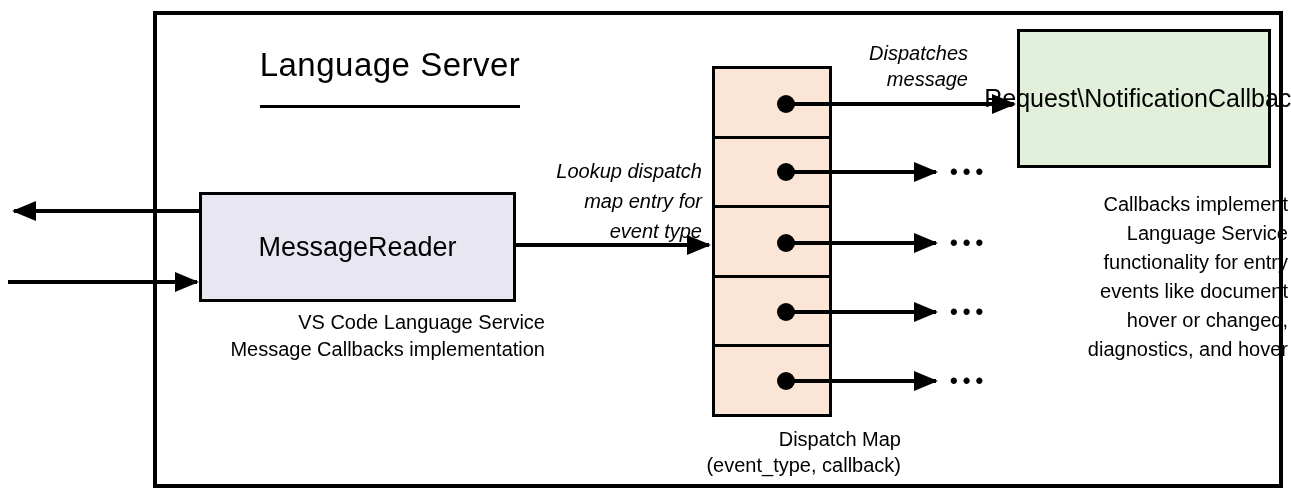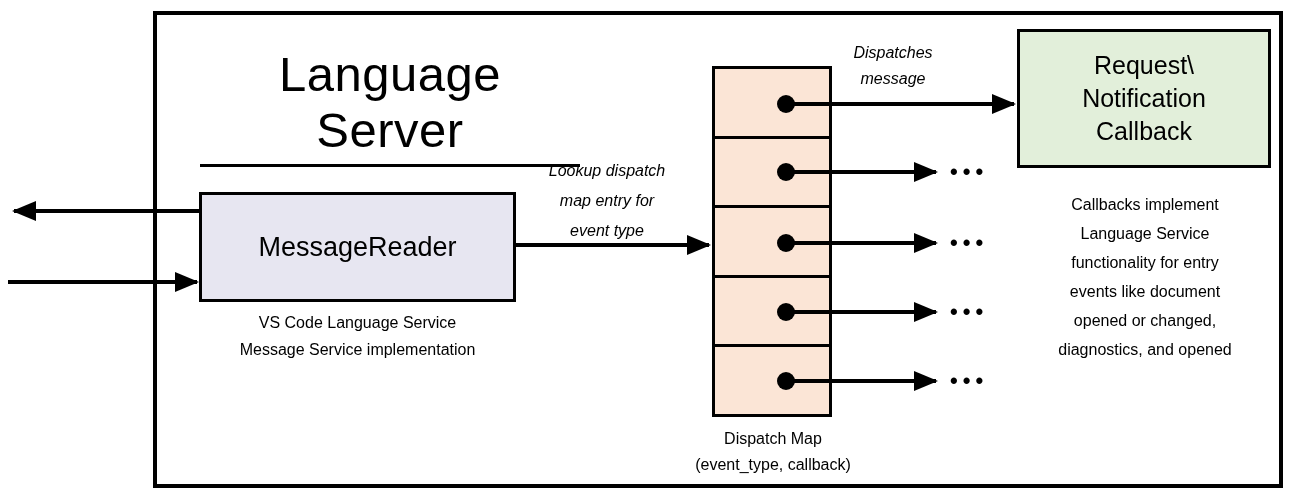--- a/index.html
+++ b/index.html
@@ -7,44 +7,44 @@
     position:relative; width:1291px; height:494px; background:#ffffff;
     font-family:"Liberation Sans", sans-serif; color:#000; overflow:hidden;
   }
   .abs { position:absolute; }
   .outer-box {
     left:153px; top:11px; width:1130px; height:477px;
     border:4px solid #000; box-sizing:border-box;
   }
   .title-wrap { left:200px; top:46px; width:380px; text-align:center; }
   .title-text {
-    display:inline-block; font-size:49px; letter-spacing:0.5px;
-    border-bottom:3px solid #000; padding-bottom:6px;
+    display:inline-block; font-size:33px; letter-spacing:0.5px;
+    border-bottom:3px solid #000; padding-bottom:21px;
   }
   .node {
     border:3px solid #000; box-sizing:border-box;
-    display:flex; flex-direction:column; align-items:center; justify-content:center;
+    display:flex; flex-direction:row; align-items:center; justify-content:center;
     text-align:center;
   }
   .reader-box {
     left:199px; top:192px; width:317px; height:110px;
     background:#e7e6f1; font-size:27px; line-height:36px;
   }
   .callback-box {
     left:1017px; top:29px; width:254px; height:139px;
     background:#e2efda; font-size:25px; line-height:33px;
   }
   .dispatch-map {
     left:712px; top:66px; width:120px; height:351px;
     background:#fbe5d6; border:3px solid #000; box-sizing:border-box;
     display:flex; flex-direction:column;
   }
   .dispatch-cell { flex:1; border-bottom:3px solid #000; }
   .dispatch-cell:last-child { border-bottom:none; }
-  .lbl { text-align:center; font-size:16px; line-height:27px; }
+  .lbl { text-align:right; font-size:20px; line-height:27px; }
   .italic { font-style:italic; }
   .json-rpc-label   { left:12px;  top:223px; width:160px; }
   .reader-caption   { left:170px; top:309px; width:375px; }
   .lookup-label     { left:512px; top:156px; width:190px; line-height:30px;font-style:italic; }
   .dispatches-label { left:818px; top:40px;  width:150px; line-height:26px; }
   .callbacks-note   { left:1002px; top:190px; width:286px; line-height:29px; }
   .map-label        { left:645px; top:426px; width:256px; line-height:26px; }
   svg.overlay { position:absolute; left:0; top:0; pointer-events:none; }
   .ellipsis-text { font-size:22px; font-weight:bold; letter-spacing:5px; fill:#000; }
 </style>
@@ -59,21 +59,21 @@
     <span class="title-text">Language Server</span>
   </div>
 
 
   <div class="abs node reader-box">
     <div>MessageReader</div>
   </div>
 
   <div class="abs lbl reader-caption">
     <div>VS Code Language Service</div>
-    <div>Message Service implementation</div>
+    <div>Message Callbacks implementation</div>
   </div>
 
   <div class="abs lbl italic lookup-label">
     <div>Lookup dispatch</div>
     <div>map entry for</div>
     <div>event type</div>
   </div>
 
   <div class="abs dispatch-map">
     <div class="dispatch-cell"></div>
@@ -92,22 +92,22 @@
     <div>Request\</div>
     <div>Notification</div>
     <div>Callback</div>
   </div>
 
   <div class="abs lbl callbacks-note">
     <div>Callbacks implement</div>
     <div>Language Service</div>
     <div>functionality for entry</div>
     <div>events like document</div>
-    <div>opened or changed,</div>
-    <div>diagnostics, and opened</div>
+    <div>hover or changed,</div>
+    <div>diagnostics, and hover</div>
   </div>
 
   <div class="abs lbl map-label">
     <div>Dispatch Map</div>
     <div>(event_type, callback)</div>
   </div>
 
   <svg class="overlay" width="1291" height="494" viewBox="0 0 1291 494">
     <defs>
       <marker id="arrow" markerUnits="userSpaceOnUse" markerWidth="24" markerHeight="20" refX="22" refY="10" orient="auto">

